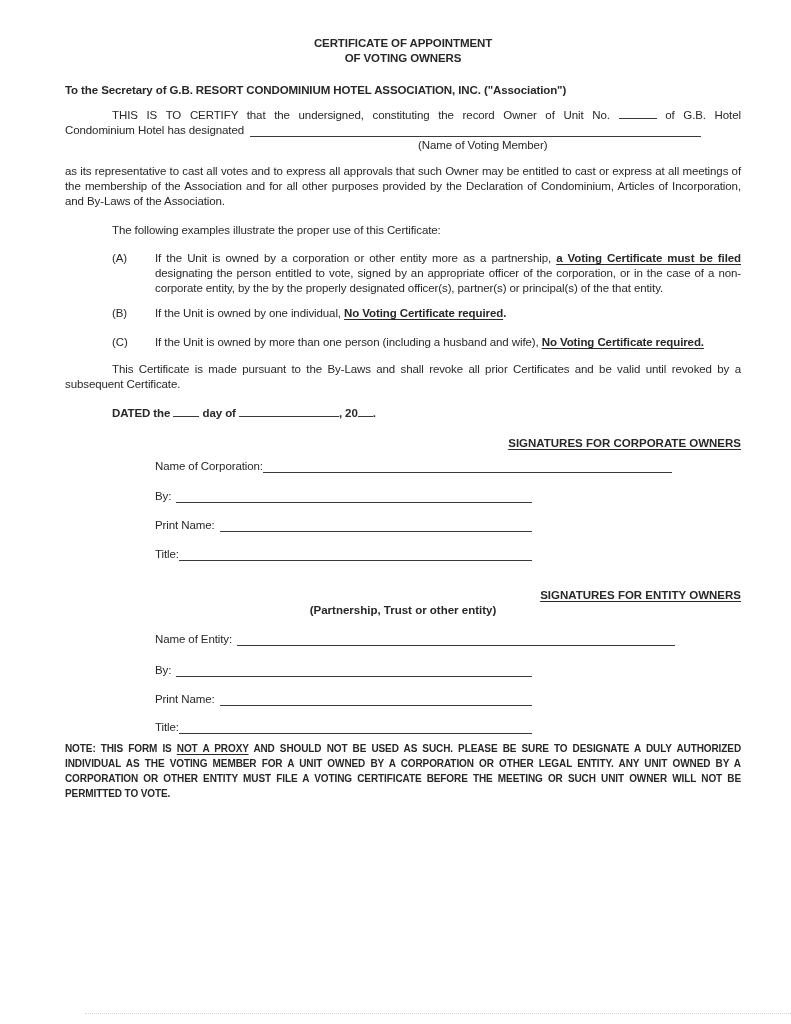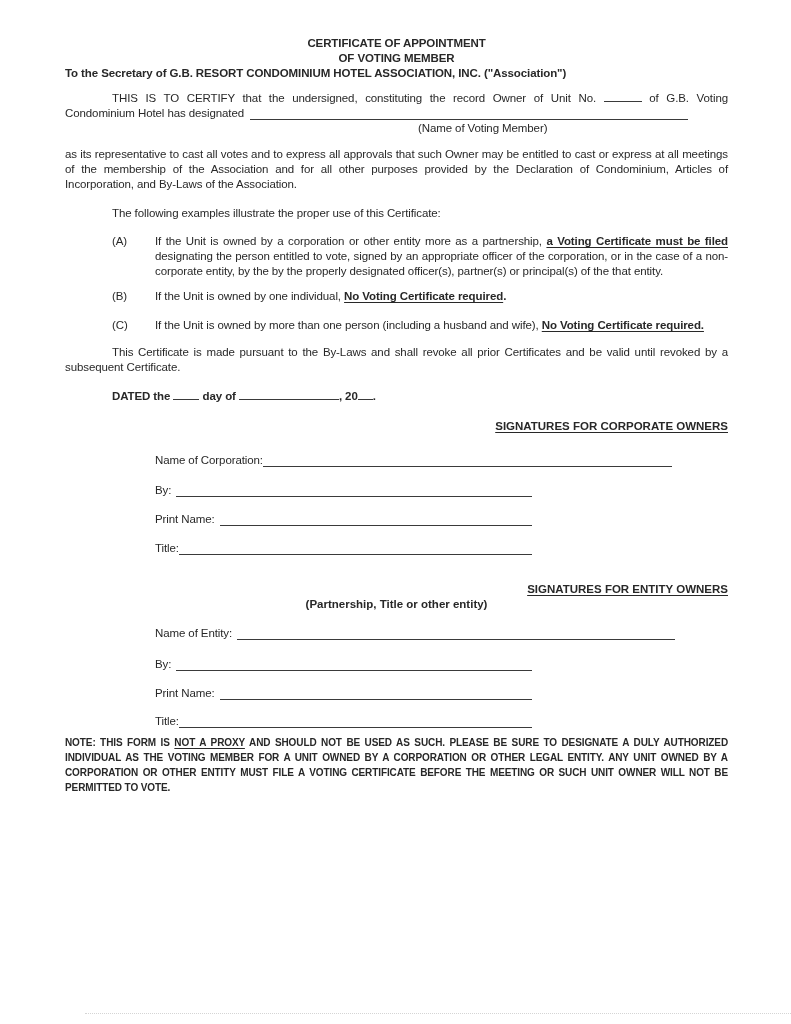--- a/index.html
+++ b/index.html
@@ -1,21 +1,21 @@
 <!DOCTYPE html>
 <html><head>
 <meta charset="utf-8">
 <style>
   html,body{margin:0;padding:0;background:#ffffff;}
   .page{
     position:relative;
     width:791px;height:1024px;
     background:#ffffff;
     box-sizing:border-box;
-    padding:36px 63px 0 65px;
+    padding:36px 50px 0 65px;
     font-family:"Liberation Sans","DejaVu Sans",sans-serif;
     font-size:11.5px;line-height:15px;
     color:#282828;
     letter-spacing:-0.1px;
     overflow:hidden;
   }
   .center{text-align:center;}
   .bold{font-weight:bold;}
   .just{text-align:justify;}
   .just-last{text-align:justify;text-align-last:justify;}
@@ -42,30 +42,30 @@
   .path{font-size:8.5px;line-height:11px;letter-spacing:0;color:#333;}
   .artifact{position:absolute;left:85px;right:0;top:1013px;border-top:1px dotted #c4c4c4;opacity:.7;}
 </style>
 </head>
 <body>
 
 <div class="page">
 
   <div class="center bold">
     <div>CERTIFICATE OF APPOINTMENT</div>
-    <div>OF VOTING MEMBER</div>
+    <div>OF VOTING OWNERS</div>
   </div>
 
-  <div class="bold" style="">To the Secretary of G.B. RESORT CONDOMINIUM HOTEL ASSOCIATION, INC. ("Association")</div>
+  <div class="bold" style="margin-top:17px;">To the Secretary of G.B. RESORT CONDOMINIUM HOTEL ASSOCIATION, INC. ("Association")</div>
 
   <div style="margin-top:9px;">
     <div class="just-last indent">
       <span>THIS IS TO CERTIFY that the undersigned, constituting the record Owner of Unit No.</span>
       <span class="iblank" style="width:38px;"></span>
-      <span>of G.B. Voting</span>
+      <span>of G.B. Hotel</span>
     </div>
     <div class="line2">
       <span>Condominium Hotel has designated</span>
       <span class="fill"></span>
     </div>
     <div class="caption">(Name of Voting Member)</div>
   </div>
 
   <div class="just" style="margin-top:11px;">as its representative to cast all votes and to express all approvals that such Owner may be entitled to cast or express at all meetings of the membership of the Association and for all other purposes provided by the Declaration of Condominium, Articles of Incorporation, and By-Laws of the Association.</div>
 
@@ -94,39 +94,39 @@
 
   <div style="margin-top:13px;margin-left:47px;font-weight:bold;">
     <span>DATED the</span>
     <span class="iblank" style="width:26px;"></span>
     <span>day of</span>
     <span class="iblank" style="width:100px;"></span><span>, 20</span><span class="iblank" style="width:15px;"></span><span>.</span>
   </div>
 
   <div class="sig-heading">SIGNATURES FOR CORPORATE OWNERS</div>
 
-  <div class="sig-row wide" style="margin-top:19px;justify-content:space-between;">
+  <div class="sig-row wide" style="margin-top:8px;justify-content:space-between;">
     <span>Name of Corporation:</span>
     <span class="fill"></span>
   </div>
   <div class="sig-row narrow" style="margin-top:15px;">
     <span>By:</span>
     <span class="fill gap"></span>
   </div>
   <div class="sig-row narrow" style="margin-top:14px;">
     <span>Print Name:</span>
     <span class="fill gap"></span>
   </div>
   <div class="sig-row narrow" style="margin-top:14px;">
     <span>Title:</span>
     <span class="fill"></span>
   </div>
 
   <div class="sig-heading" style="margin-top:26px;">SIGNATURES FOR ENTITY OWNERS</div>
-  <div class="sig-sub">(Partnership, Title or other entity)</div>
+  <div class="sig-sub">(Partnership, Trust or other entity)</div>
 
   <div class="sig-row wide2" style="margin-top:14px;">
     <span>Name of Entity:</span>
     <span class="fill gap"></span>
   </div>
   <div class="sig-row narrow" style="margin-top:16px;">
     <span>By:</span>
     <span class="fill gap"></span>
   </div>
   <div class="sig-row narrow" style="margin-top:14px;">

